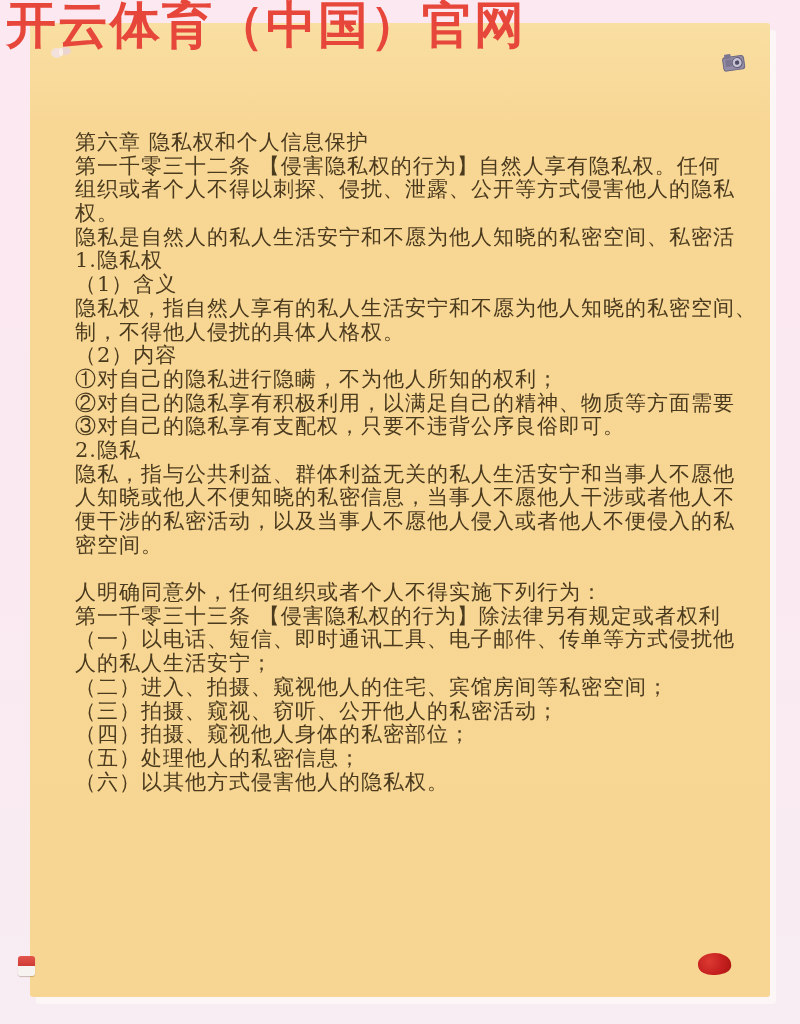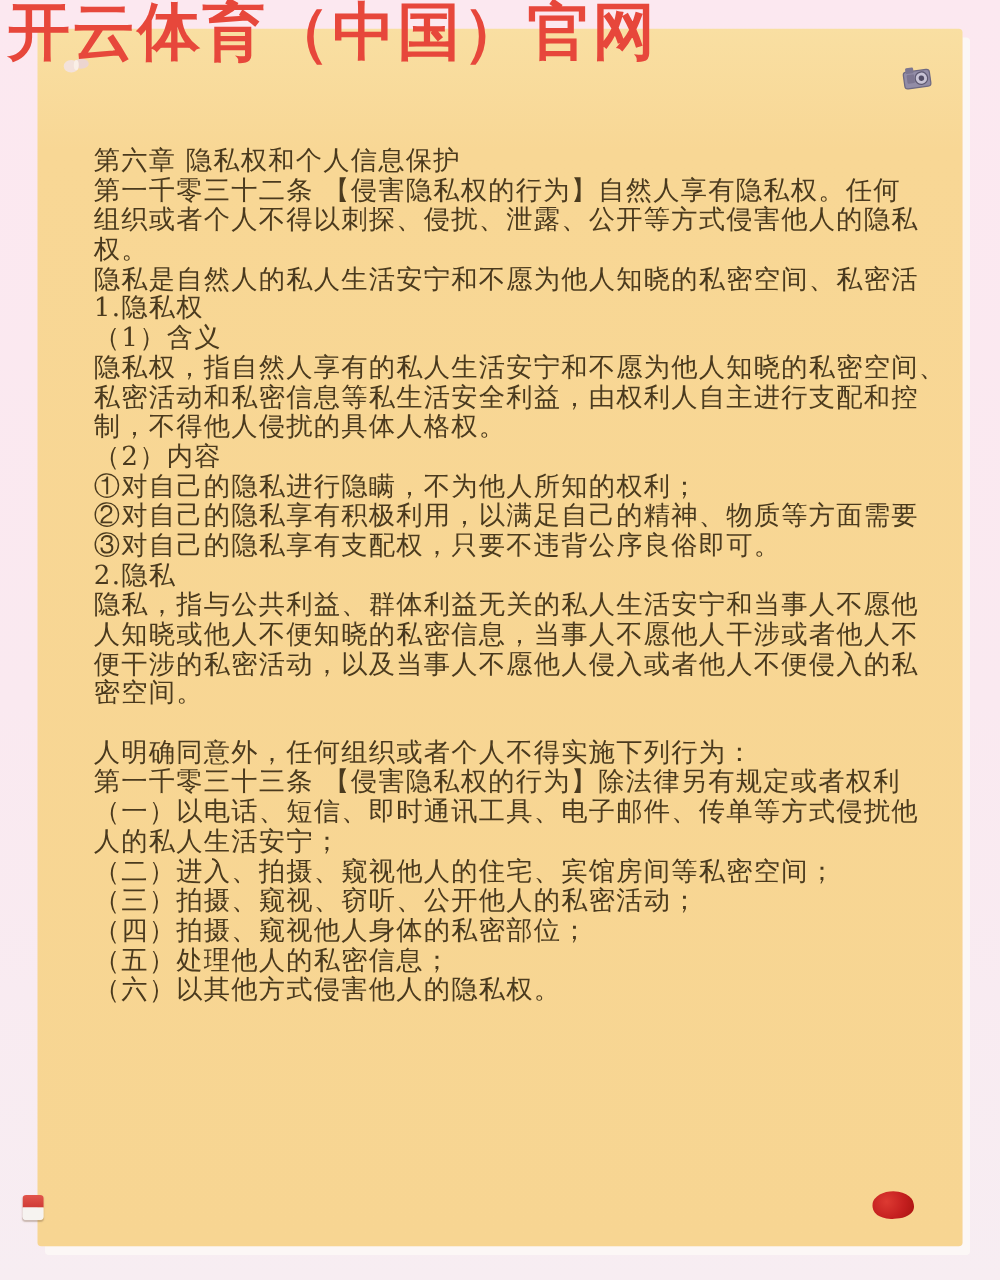--- a/index.html
+++ b/index.html
@@ -22,21 +22,21 @@
     top: 23px;
     width: 740px;
     height: 974px;
     background: linear-gradient(180deg, #f9dfa2 0%, #f8d795 10%, #f7d592 100%);
     border-radius: 3px;
     box-shadow: 6px 7px 0 rgba(252, 248, 246, 0.95);
   }
   .doc-text {
     position: absolute;
     left: 45px;
-    top: 94px;
+    top: 108px;
     width: 678px;
   }
   .doc-line {
     height: 23.7px;
     line-height: 23.7px;
     font-size: 21px;
     letter-spacing: 1px;
     color: #4a3a1e;
     white-space: nowrap;
     font-family: "DejaVu Serif", "Liberation Serif", serif;
@@ -122,21 +122,20 @@
 
     <div class="doc-text">
         <div class="doc-line">第六章 隐私权和个人信息保护</div>
         <div class="doc-line">第一千零三十二条 【侵害隐私权的行为】自然人享有隐私权。任何</div>
         <div class="doc-line">组织或者个人不得以刺探、侵扰、泄露、公开等方式侵害他人的隐私</div>
         <div class="doc-line">权。</div>
         <div class="doc-line">隐私是自然人的私人生活安宁和不愿为他人知晓的私密空间、私密活</div>
         <div class="doc-line">1.隐私权</div>
         <div class="doc-line">（1）含义</div>
         <div class="doc-line">隐私权，指自然人享有的私人生活安宁和不愿为他人知晓的私密空间、</div>
-        <div class="doc-line">私密活动和私密信息等私生活安全利益，由权利人自主进行支配和控</div>
         <div class="doc-line">制，不得他人侵扰的具体人格权。</div>
         <div class="doc-line">（2）内容</div>
         <div class="doc-line">①对自己的隐私进行隐瞒，不为他人所知的权利；</div>
         <div class="doc-line">②对自己的隐私享有积极利用，以满足自己的精神、物质等方面需要</div>
         <div class="doc-line">③对自己的隐私享有支配权，只要不违背公序良俗即可。</div>
         <div class="doc-line">2.隐私</div>
         <div class="doc-line">隐私，指与公共利益、群体利益无关的私人生活安宁和当事人不愿他</div>
         <div class="doc-line">人知晓或他人不便知晓的私密信息，当事人不愿他人干涉或者他人不</div>
         <div class="doc-line">便干涉的私密活动，以及当事人不愿他人侵入或者他人不便侵入的私</div>
         <div class="doc-line">密空间。</div>

